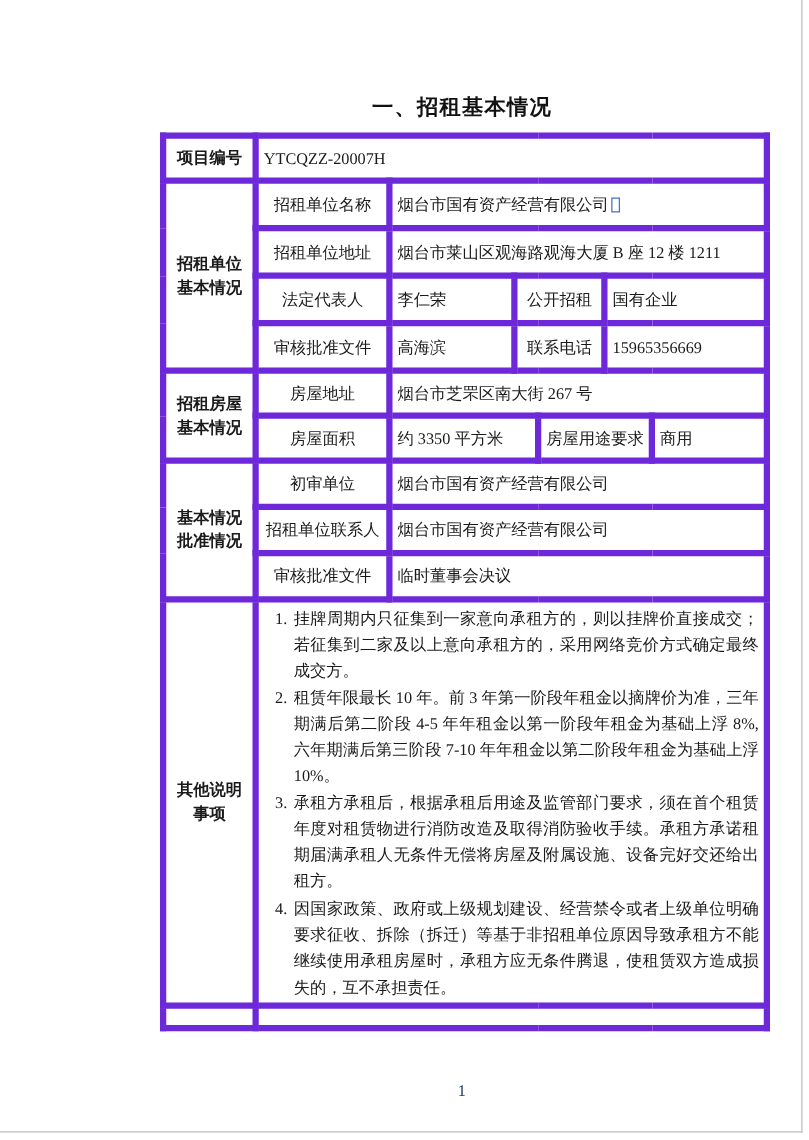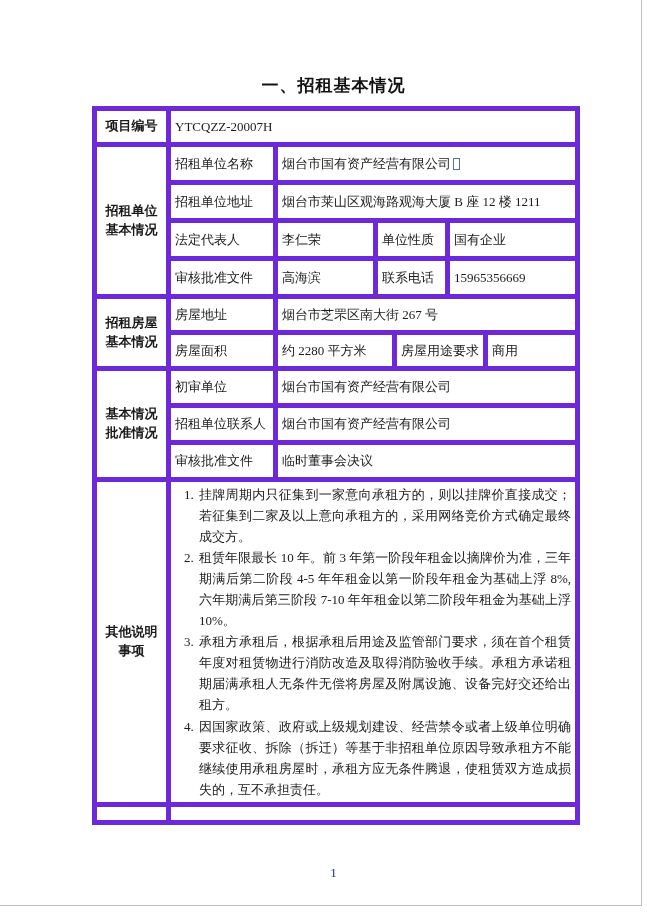--- a/index.html
+++ b/index.html
@@ -10,20 +10,21 @@
     font-family: "Liberation Serif", "DejaVu Serif", serif;
     color: #1a1a1a;
     overflow: hidden;
   }
   .page {
     position: absolute; top: 0; left: 0;
     width: 642px; height: 906px;
     border-right: 1.5px solid #bdbdbd;
     border-bottom: 1.5px solid #bdbdbd;
     background: #ffffff;
+    padding-left: 36px;
   }
   .content { padding-top: 74px; padding-left: 92px; width: 575px; }
   .doc-title {
     width: 483px; text-align: center;
     font-size: 17px; font-weight: bold; letter-spacing: 1px;
     margin: 0 0 9px 0; color: #111111;
   }
   table.main {
     border-collapse: collapse;
     table-layout: fixed;
@@ -34,21 +35,21 @@
     border: 5px solid #6d28d9;
     padding: 2px 4px;
     font-size: 13px;
     vertical-align: middle;
     overflow: hidden;
   }
   td.sec {
     text-align: center; font-weight: bold; line-height: 1.45;
     padding: 2px 2px;
   }
-  td.flbl { text-align: left; font-weight: normal; }
+  td.flbl { text-align: center; font-weight: normal; }
   td.val  { text-align: left; padding-left: 8px; }
   tr.h36 { height: 36px; }
   tr.h38 { height: 38px; }
   tr.h37 { height: 37px; }
   tr.hbig { height: 302px; }
   tr.hend { height: 18px; }
   td.listcell { vertical-align: top; padding: 8px 6px 6px 2px; }
   td.listcell ol {
     margin: 0; padding-left: 22px;
   }
@@ -103,41 +104,41 @@
           <td class="flbl">招租单位名称</td>
           <td class="val" colspan="5"><span>烟台市国有资产经营有限公司</span><span class="artifact-box"></span></td>
         </tr>
         <tr class="h38">
           <td class="flbl">招租单位地址</td>
           <td class="val" colspan="5">烟台市莱山区观海路观海大厦 B 座 12 楼 1211</td>
         </tr>
         <tr class="h38">
           <td class="flbl">法定代表人</td>
           <td class="val">李仁荣</td>
-          <td class="flbl" colspan="2">单位性质</td>
+          <td class="flbl" colspan="2">公开招租</td>
           <td class="val" colspan="2">国有企业</td>
         </tr>
         <tr class="h38">
           <td class="flbl">审核批准文件</td>
           <td class="val">高海滨</td>
           <td class="flbl" colspan="2">联系电话</td>
           <td class="val" colspan="2">15965356669</td>
         </tr>
 
         <tr class="h36">
           <td class="sec" rowspan="2">
             <span>招租房屋</span><br>
             <span>基本情况</span>
           </td>
           <td class="flbl">房屋地址</td>
           <td class="val" colspan="5">烟台市芝罘区南大街 267 号</td>
         </tr>
         <tr class="h36">
           <td class="flbl">房屋面积</td>
-          <td class="val" colspan="2">约 2280 平方米</td>
+          <td class="val" colspan="2">约 3350 平方米</td>
           <td class="flbl" colspan="2">房屋用途要求</td>
           <td class="val">商用</td>
         </tr>
 
         <tr class="h37">
           <td class="sec" rowspan="3">
             <span>基本情况</span><br>
             <span>批准情况</span>
           </td>
           <td class="flbl">初审单位</td>

